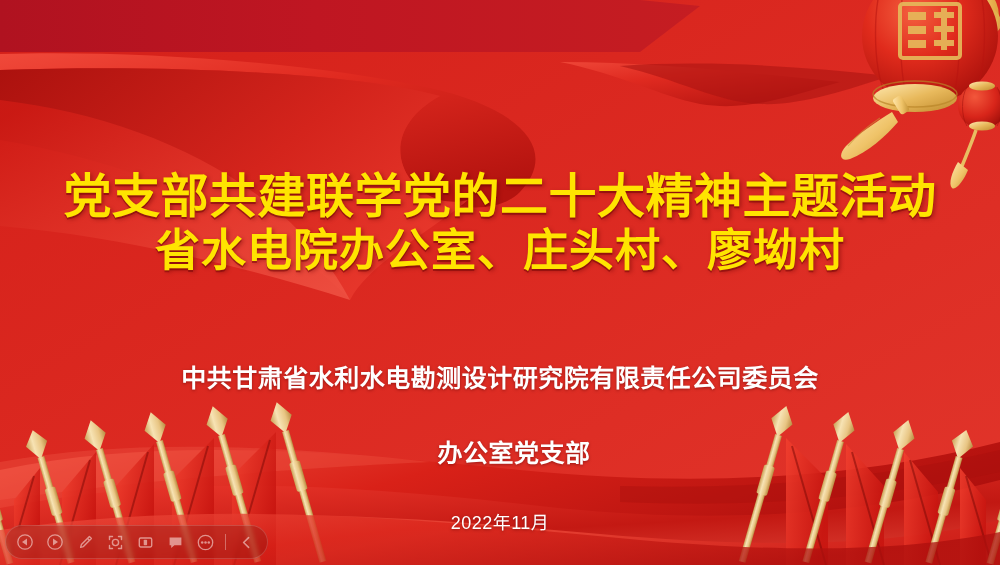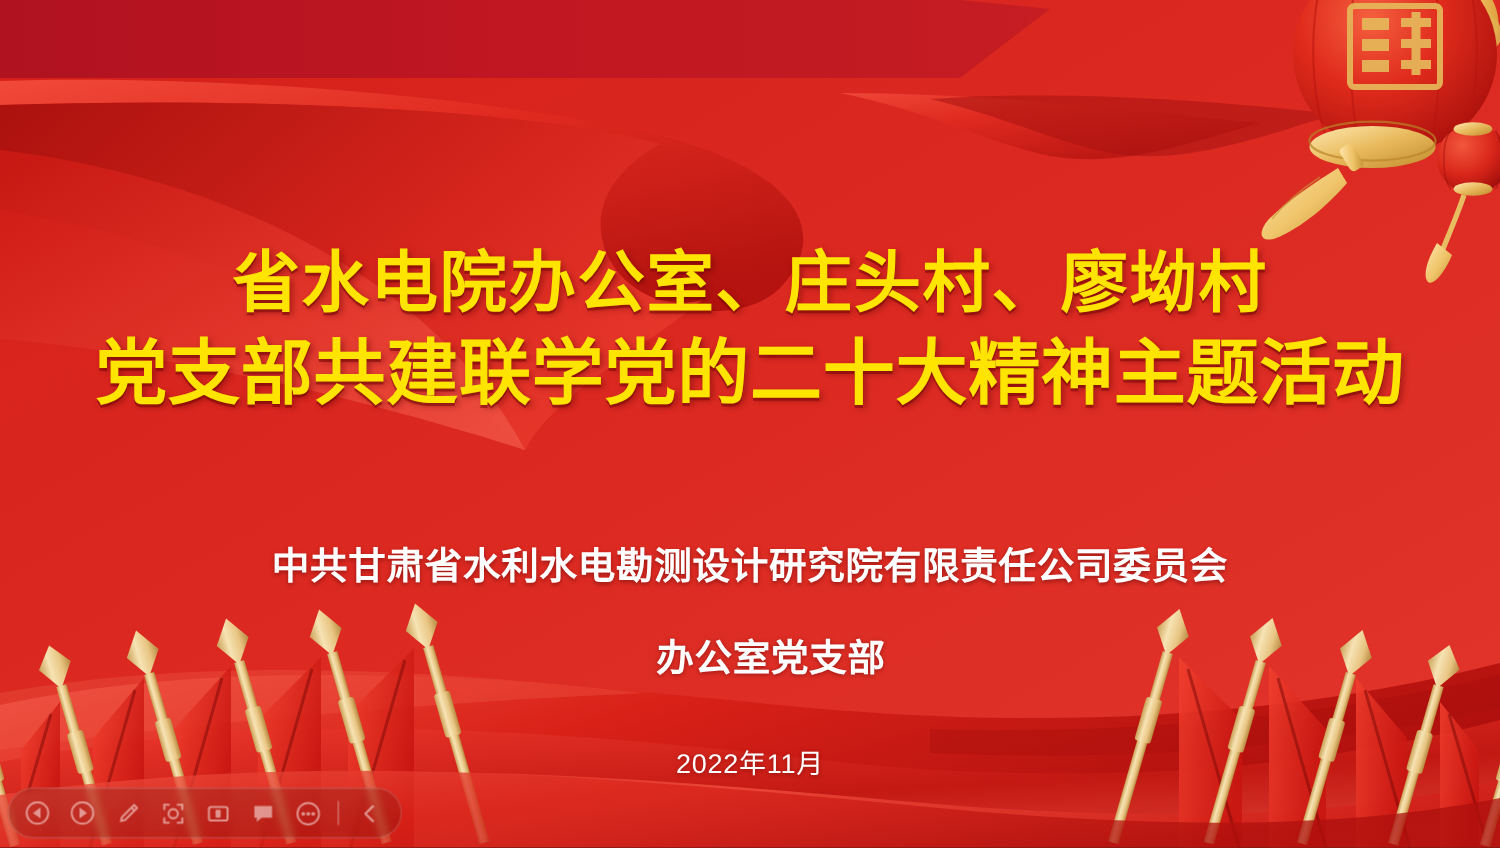--- a/index.html
+++ b/index.html
@@ -44,21 +44,21 @@
   #subtitle-block {
     width:100%;
     margin-top:88px;
     text-align:center;
     color:#ffffff;
     font-weight:bold;
     line-height:1.0;
     text-shadow:0 1px 3px rgba(90,6,6,0.5);
   }
   .sub-line { display:block; white-space:nowrap; font-size:25px; letter-spacing:0.5px; }
-  #subtitle-line-2 { margin-top:36px;padding-left:28px; }
+  #subtitle-line-2 { margin-top:50px;padding-left:28px; }
 
   #date-line {
     margin-top:42px;
     text-align:center;
     color:#ffffff;
     font-size:18px;
     font-weight:500;
     letter-spacing:0.5px;
     text-shadow:0 1px 3px rgba(90,6,6,0.5);
   }
@@ -342,22 +342,22 @@
         </g>
       </g>
 
       <path d="M0,530 C220,498 430,520 640,540 C800,554 910,550 1000,532 L1000,565 L0,565 Z" fill="url(#gWaveA)" opacity="0.75"></path>
     </svg>
   </div>
 
   <div id="content">
 
     <div id="title-block">
+      <span class="title-line" id="title-line-2">党支部共建联学党的二十大精神主题活动</span>
       <span class="title-line" id="title-line-1">省水电院办公室、庄头村、廖坳村</span>
-      <span class="title-line" id="title-line-2">党支部共建联学党的二十大精神主题活动</span>
     </div>
 
     <div id="subtitle-block">
       <span class="sub-line" id="subtitle-line-1">中共甘肃省水利水电勘测设计研究院有限责任公司委员会</span>
       <span class="sub-line" id="subtitle-line-2">办公室党支部</span>
     </div>
 
     <div id="date-line">2022年11月</div>
   </div>
 

